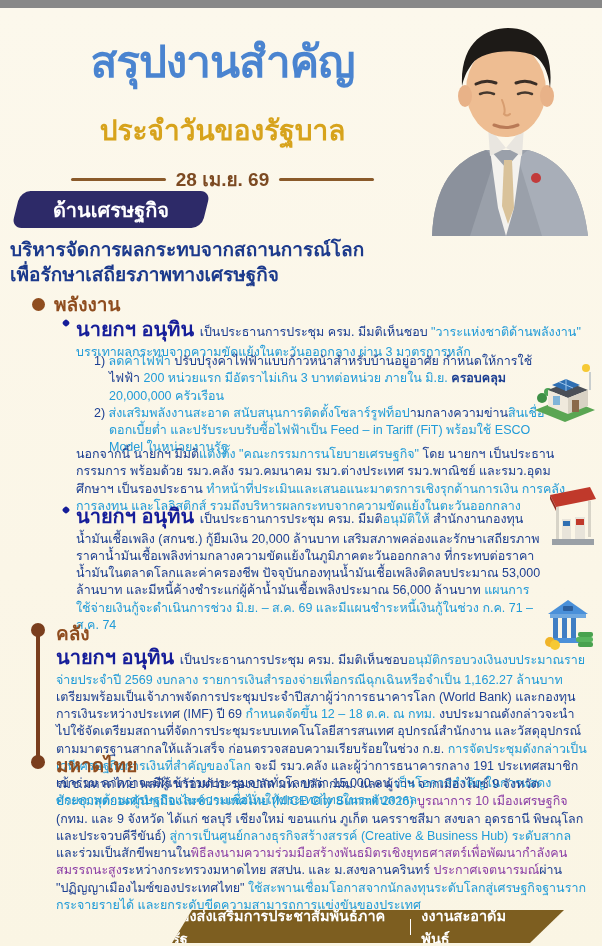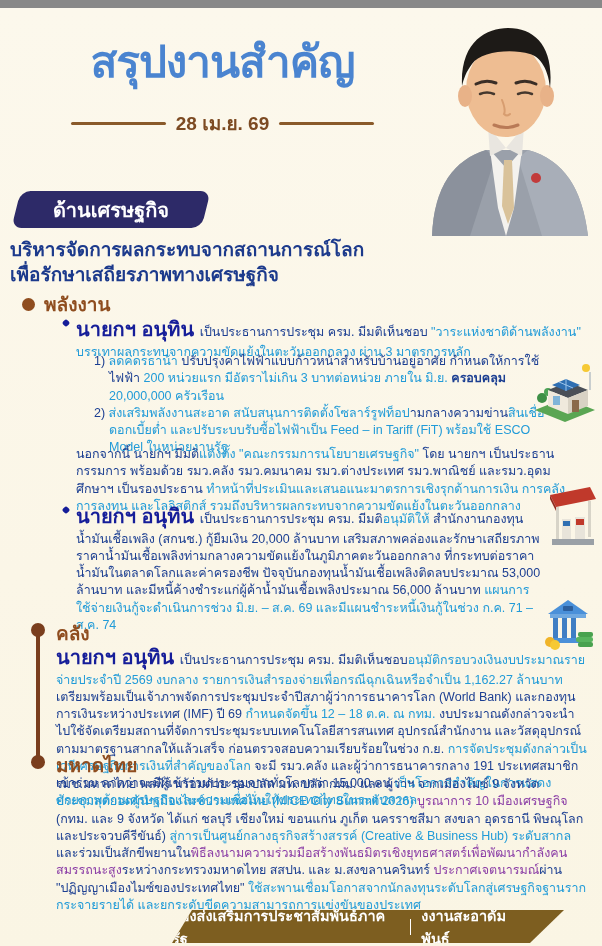--- a/index.html
+++ b/index.html
@@ -41,20 +41,21 @@
   .footer-div{width:1px;height:16px;background:#fff;}
   .bottom-bar{position:absolute;left:0;bottom:0;width:100%;height:7px;background:var(--bar);}
 </style>
 </head>
 <body>
 
 <div class="page">
 
   <div class="hdr">
     <div class="title">สรุปงานสำคัญ</div>
+    <div class="subtitle">ประจำวันของรัฐบาล</div>
     <div class="date-row">
       <span class="date-line"></span>
       <span class="date-text">28 เม.ย. 69</span>
       <span class="date-line"></span>
     </div>
   </div>
 
   <svg class="portrait" viewBox="0 0 192 228">
     <path d="M22 228 C24 178 44 152 76 142 L118 142 C154 152 172 180 178 228 Z" fill="#9aa0aa"></path>
     <path d="M22 228 C24 178 44 152 76 142 L85 150 L60 228 Z" fill="#8b919c"></path>
@@ -76,31 +77,31 @@
     <path d="M84 117 Q96 122 108 117" stroke="#b97a56" stroke-width="3" fill="none" stroke-linecap="round"></path>
   </svg>
 
   <div class="badge">
     <span>ด้านเศรษฐกิจ</span>
   </div>
 
   <div class="h1" style="white-space:pre-line">บริหารจัดการผลกระทบจากสถานการณ์โลก
 เพื่อรักษาเสถียรภาพทางเศรษฐกิจ</div>
 
-  <div class="sec-hd" style="left:22px;top:281px;justify-content:space-between;">
+  <div class="sec-hd" style="left:32px;top:281px;justify-content:space-between;">
     <span class="dot"></span>
     <span>พลังงาน</span>
   </div>
 
   <div class="para" style="left:76px;top:308px;width:512px;">
     <span class="bullet"></span>
   <span class="run name">นายกฯ อนุทิน </span><span class="run n">เป็นประธานการประชุม ครม. มีมติเห็นชอบ </span><span class="run c">"วาระแห่งชาติด้านพลังงาน" บรรเทาผลกระทบจากความขัดแย้งในตะวันออกกลาง ผ่าน 3 มาตรการหลัก</span></div>
 
   <div class="para" style="left:94px;top:345px;width:452px;">
-    <div class="num-item"><span class="run n">1) </span><span class="run c">ลดค่ดรธาน้า </span><span class="run n">ปรับปรุงค่าไฟฟ้าแบบก้าวหน้าสำหรับบ้านอยู่อาศัย กำหนดให้การใช้ไฟฟ้า </span><span class="run c">200 หน่วยแรก มีอัตราไม่เกิน 3 บาทต่อหน่วย ภายใน มิ.ย. </span><span class="run nb">ครอบคลุม </span><span class="run c">20,000,000 ครัวเรือน</span></div>
+    <div class="num-item"><span class="run n">1) </span><span class="run c">ลดค่าไฟฟ้า </span><span class="run n">ปรับปรุงค่าไฟฟ้าแบบก้าวหน้าสำหรับบ้านอยู่อาศัย กำหนดให้การใช้ไฟฟ้า </span><span class="run c">200 หน่วยแรก มีอัตราไม่เกิน 3 บาทต่อหน่วย ภายใน มิ.ย. </span><span class="run nb">ครอบคลุม </span><span class="run c">20,000,000 ครัวเรือน</span></div>
     <div class="num-item"><span class="run n">2) </span><span class="run c">ส่งเสริมพลังงานสะอาด สนับสนุนการติดตั้งโซลาร์รูฟท็อป</span><span class="run n">ามกลางความข่าน</span><span class="run c">สินเชื่อดอกเบี้ยต่ำ และปรับระบบรับซื้อไฟฟ้าเป็น Feed – in Tariff (FiT) พร้อมใช้ ESCO Model ในหน่วยงานรัฐ</span></div>
   </div>
 
   <svg class="icon" style="right:6px;top:352px;width:62px;height:64px;" viewBox="0 0 62 64">
     <polygon points="31,38 61,50 31,62 1,50" fill="#5aa653"></polygon>
     <circle cx="52" cy="8" r="4" fill="#f6c934"></circle>
     <circle cx="8" cy="38" r="5" fill="#3e8f46"></circle>
     <circle cx="14" cy="32" r="4" fill="#4da356"></circle>
     <polygon points="14,30 34,22 54,30 34,38" fill="#4a4f57"></polygon>
     <polygon points="14,30 14,46 34,54 34,38" fill="#efe9dc"></polygon>

